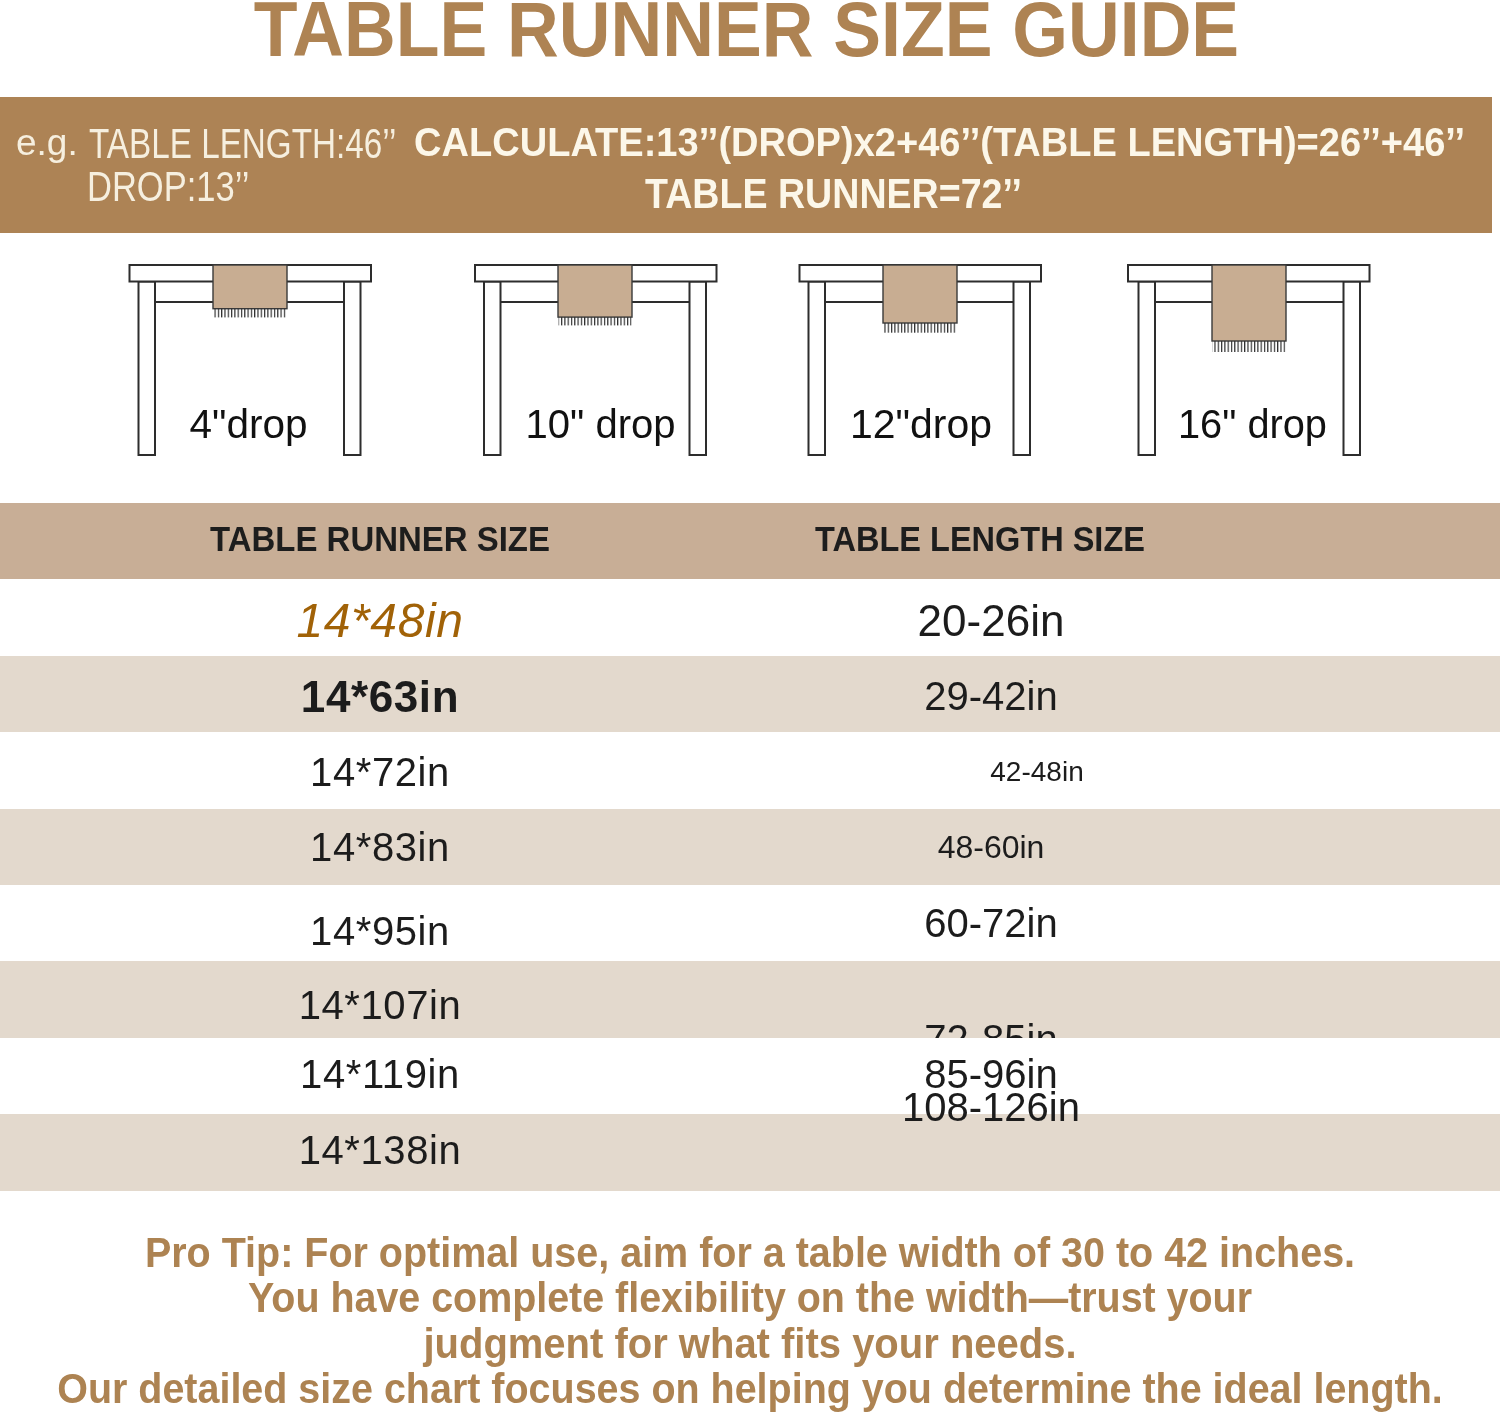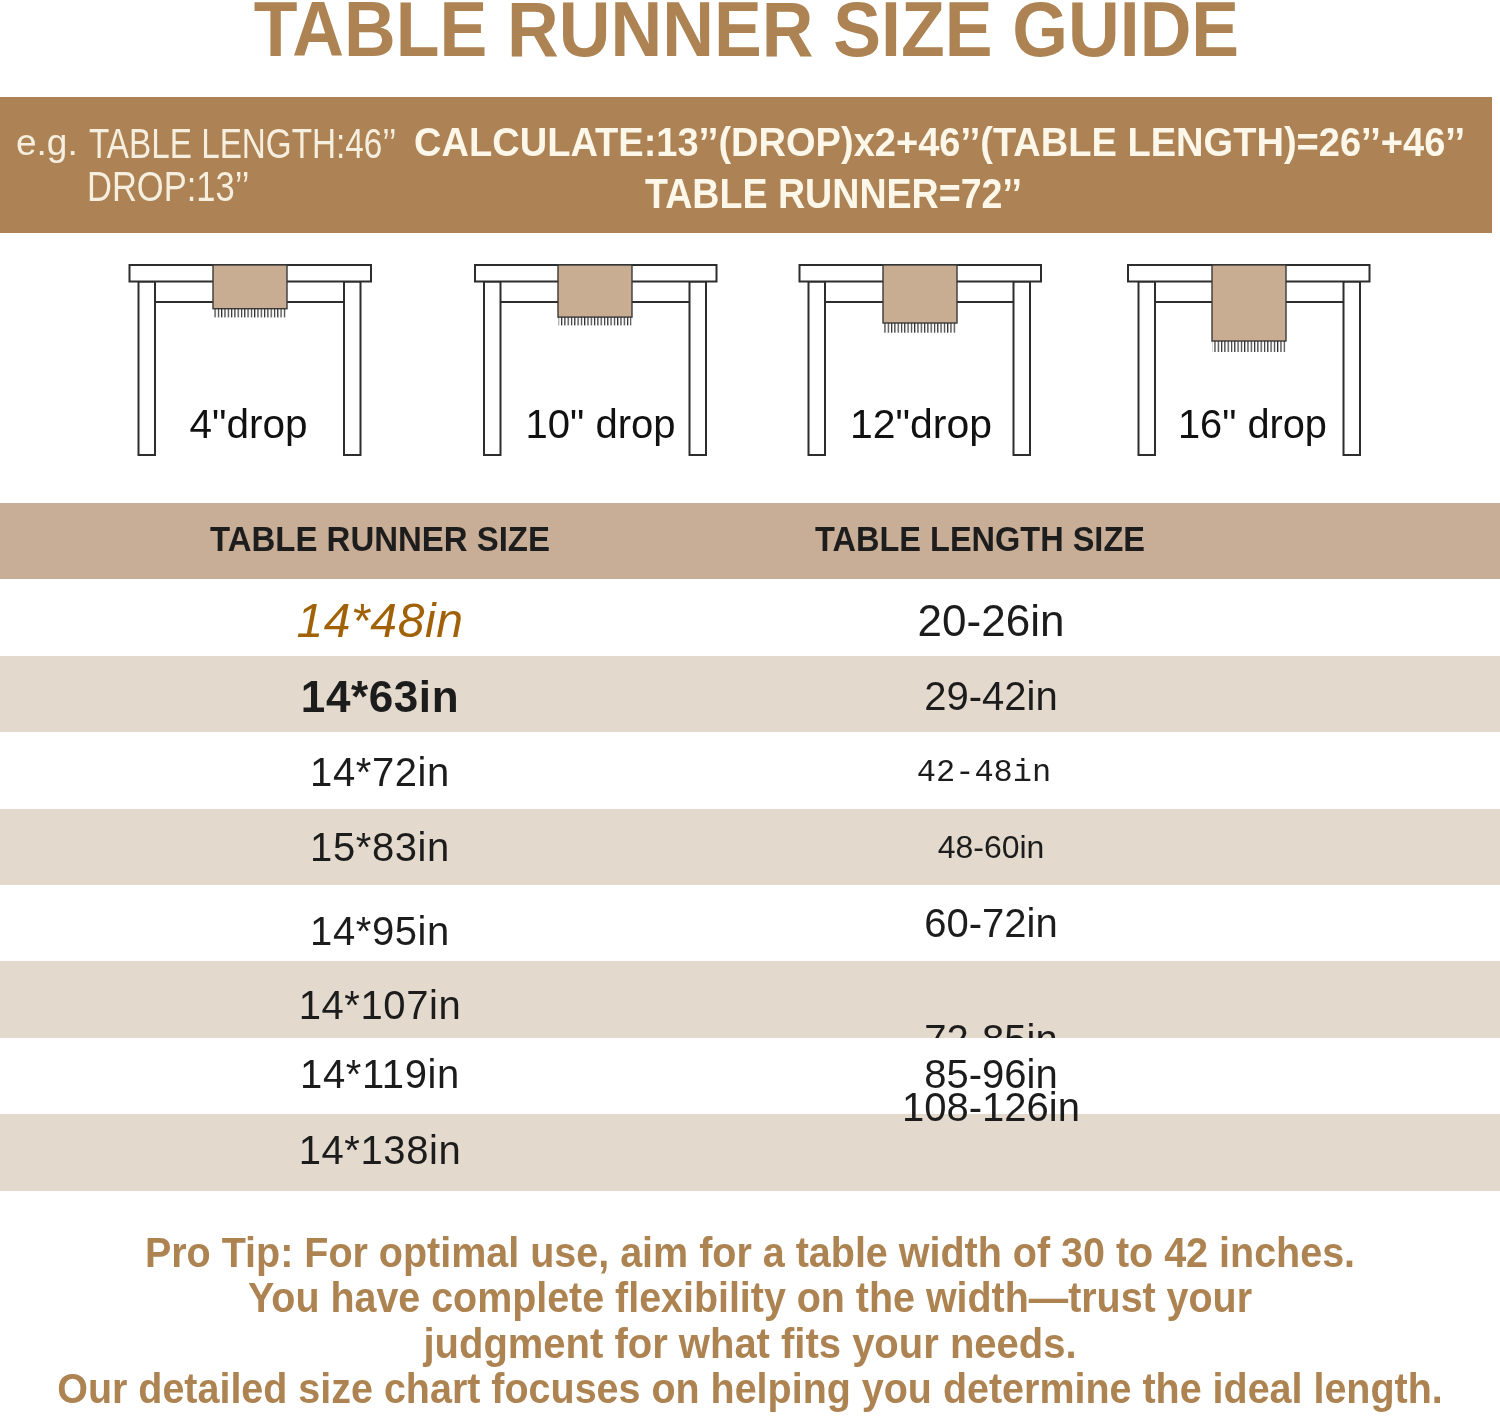--- a/index.html
+++ b/index.html
@@ -127,25 +127,25 @@
 <div class="abs" style="left:0;top:655.8px;width:1500px;height:76.4px;background:#e3d9cd;"></div>
 
 <div class="abs ctr" style="left:180px;top:659.1px;width:400px;height:75px;font-size:44px;letter-spacing:0.6px;color:#1c1c1c;font-weight:bold;">14*63in</div>
 
 <div class="abs ctr" style="left:791px;top:659.1px;width:400px;height:75px;font-size:40px;color:#1c1c1c;">29-42in</div>
 
 <div class="abs" style="left:0;top:732.2px;width:1500px;height:76.4px;background:#ffffff;"></div>
 
 <div class="abs ctr" style="left:180px;top:734.7px;width:400px;height:75px;font-size:40px;letter-spacing:0.6px;color:#1c1c1c;">14*72in</div>
 
-<div class="abs ctr" style="left:784px;top:734.7px;width:400px;height:75px;font-size:32px;color:#1c1c1c;font-family:Liberation Mono, monospace;">42-48in</div>
+<div class="abs ctr" style="left:837px;top:734.7px;width:400px;height:75px;font-size:28px;color:#1c1c1c;">42-48in</div>
 
 <div class="abs" style="left:0;top:808.6px;width:1500px;height:76.4px;background:#e3d9cd;"></div>
 
-<div class="abs ctr" style="left:180px;top:810.4px;width:400px;height:75px;font-size:40px;letter-spacing:0.6px;color:#1c1c1c;">15*83in</div>
+<div class="abs ctr" style="left:180px;top:810.4px;width:400px;height:75px;font-size:40px;letter-spacing:0.6px;color:#1c1c1c;">14*83in</div>
 
 <div class="abs ctr" style="left:791px;top:810.4px;width:400px;height:75px;font-size:32px;color:#1c1c1c;">48-60in</div>
 
 <div class="abs" style="left:0;top:885.0px;width:1500px;height:76.4px;background:#ffffff;"></div>
 
 <div class="abs ctr" style="left:180px;top:886.0px;width:400px;height:91px;font-size:40px;letter-spacing:0.6px;color:#1c1c1c;">14*95in</div>
 
 <div class="abs ctr" style="left:791px;top:886.0px;width:400px;height:75px;font-size:40px;color:#1c1c1c;">60-72in</div>
 
 <div class="abs" style="left:0;top:961.4px;width:1500px;height:76.4px;background:#e3d9cd;"></div>

